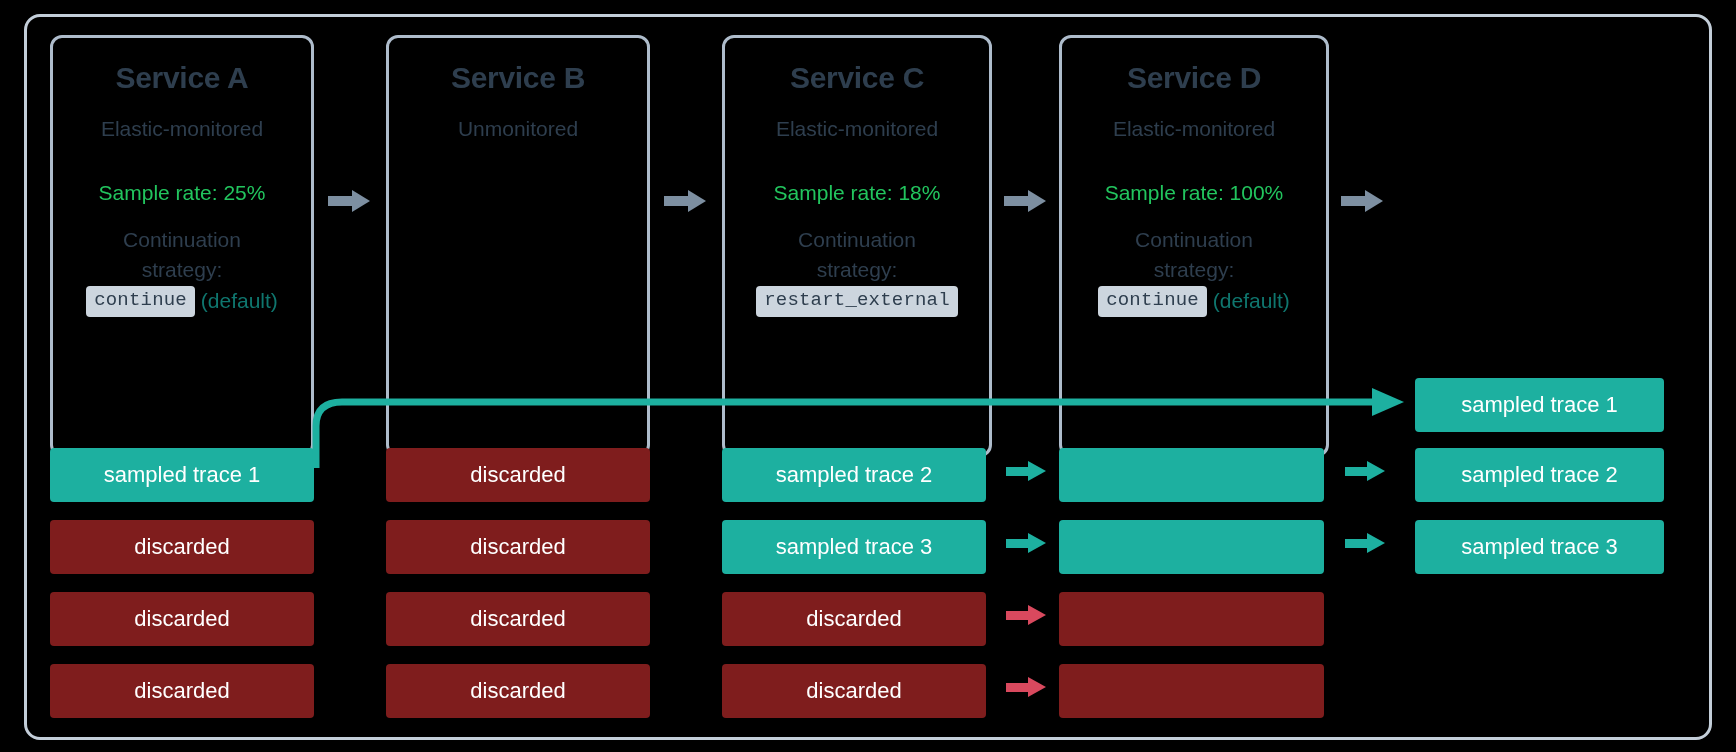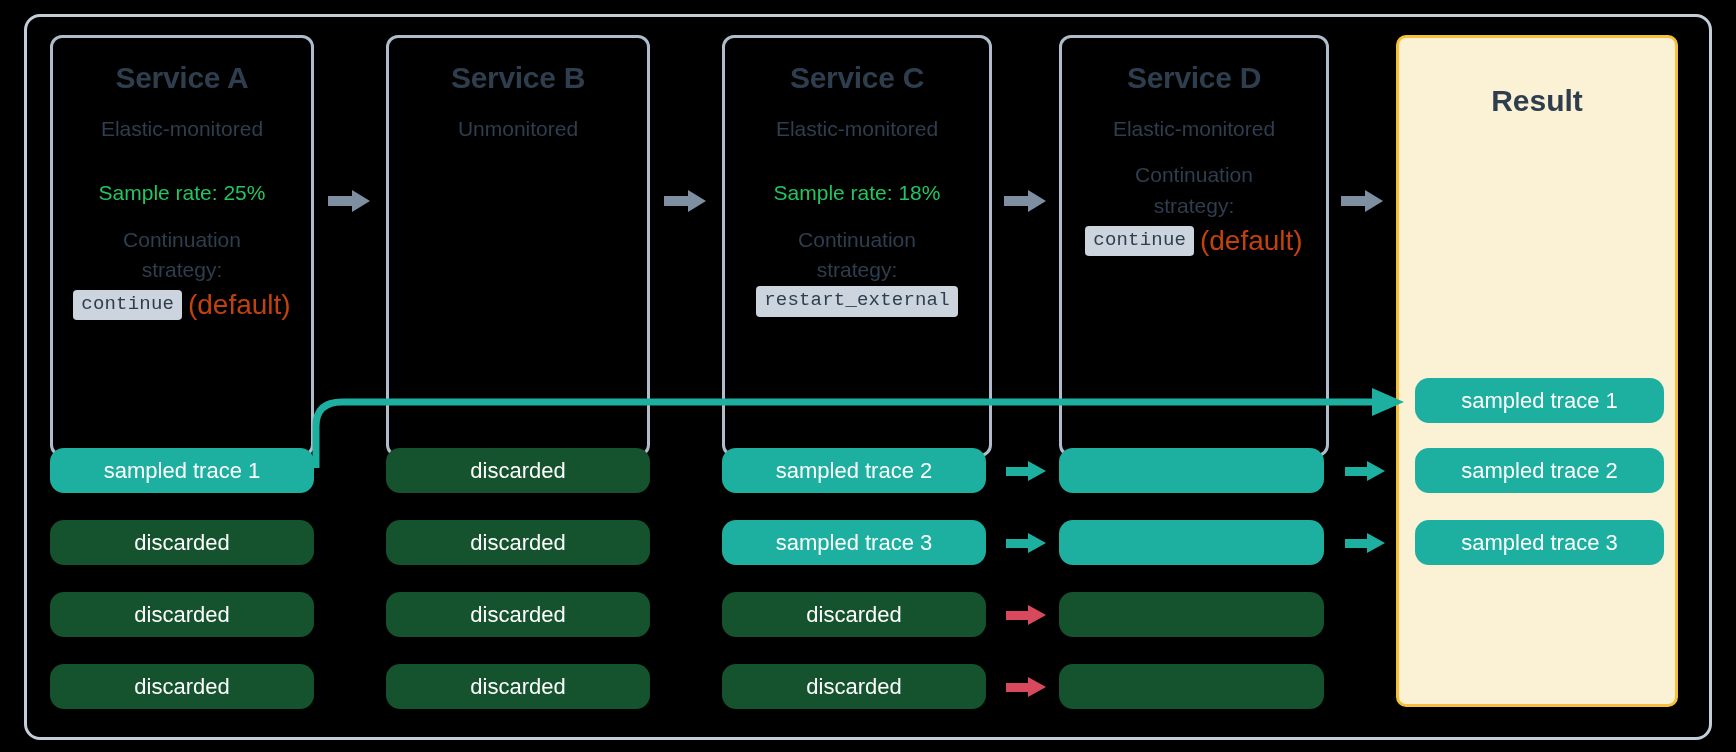--- a/index.html
+++ b/index.html
@@ -73,22 +73,22 @@
     background: #ccd5de;
     color: #2e3e4e;
     font-family: "Liberation Mono", monospace;
     font-size: 19px;
     padding: 2px 8px 3px 8px;
     border-radius: 4px;
     vertical-align: middle;
     letter-spacing: 0.2px;
   }
   .default-note {
-    font-size: 28px;
-    color: #c2410c;
+    font-size: 21px;
+    color: #0f766e;
     vertical-align: middle;
   }
 
   
   .result-panel {
     position: absolute;
     left: 1396px;
     top: 35px;
     width: 282px;
     height: 672px;
@@ -122,32 +122,32 @@
     left: 24px; top: 0;
     width: 0; height: 0;
     border-top: 11px solid transparent;
     border-bottom: 11px solid transparent;
     border-left: 18px solid #7d8fa1;
   }
 
   
   .trace-box {
     position: absolute;
-    height: 45px;
-    border-radius: 14px;
+    height: 54px;
+    border-radius: 4px;
     display: flex;
     align-items: center;
     justify-content: center;
     color: #ffffff;
     font-size: 22px;
     line-height: 1;
     text-align: center;
   }
   .t-teal { background: #1db0a0; }
-  .t-red  { background: #14532d; }
+  .t-red  { background: #7f1d1d; }
 
   
   .mini-arrow {
     position: absolute;
     width: 40px;
     height: 20px;
   }
   .mini-arrow .shaft {
     position: absolute;
     left: 0; top: 5.5px;
@@ -211,33 +211,31 @@
       <span class="strategy-line">strategy:</span>
       <span class="strategy-line">
         <span class="code-badge">restart_external</span>
       </span>
     </div>
   </div>
 
   <div class="panel" style="left:1059px; width:270px;">
     <div class="panel-title">Service D</div>
     <div class="panel-sub">Elastic-monitored</div>
+    <div class="panel-rate">Sample rate: 100%</div>
     <div class="panel-strategy">
       <span>Continuation</span>
       <span class="strategy-line">strategy:</span>
       <span class="strategy-line">
         <span class="code-badge">continue</span>
         <span class="default-note">(default)</span>
       </span>
     </div>
   </div>
 
-  <div class="result-panel">
-    <div class="result-title">Result</div>
-  </div>
 
   <div class="gray-arrow" style="left:328px;">
     <div class="shaft"></div>
     <div class="head"></div>
   </div>
   <div class="gray-arrow" style="left:664px;">
     <div class="shaft"></div>
     <div class="head"></div>
   </div>
   <div class="gray-arrow" style="left:1004px;">

